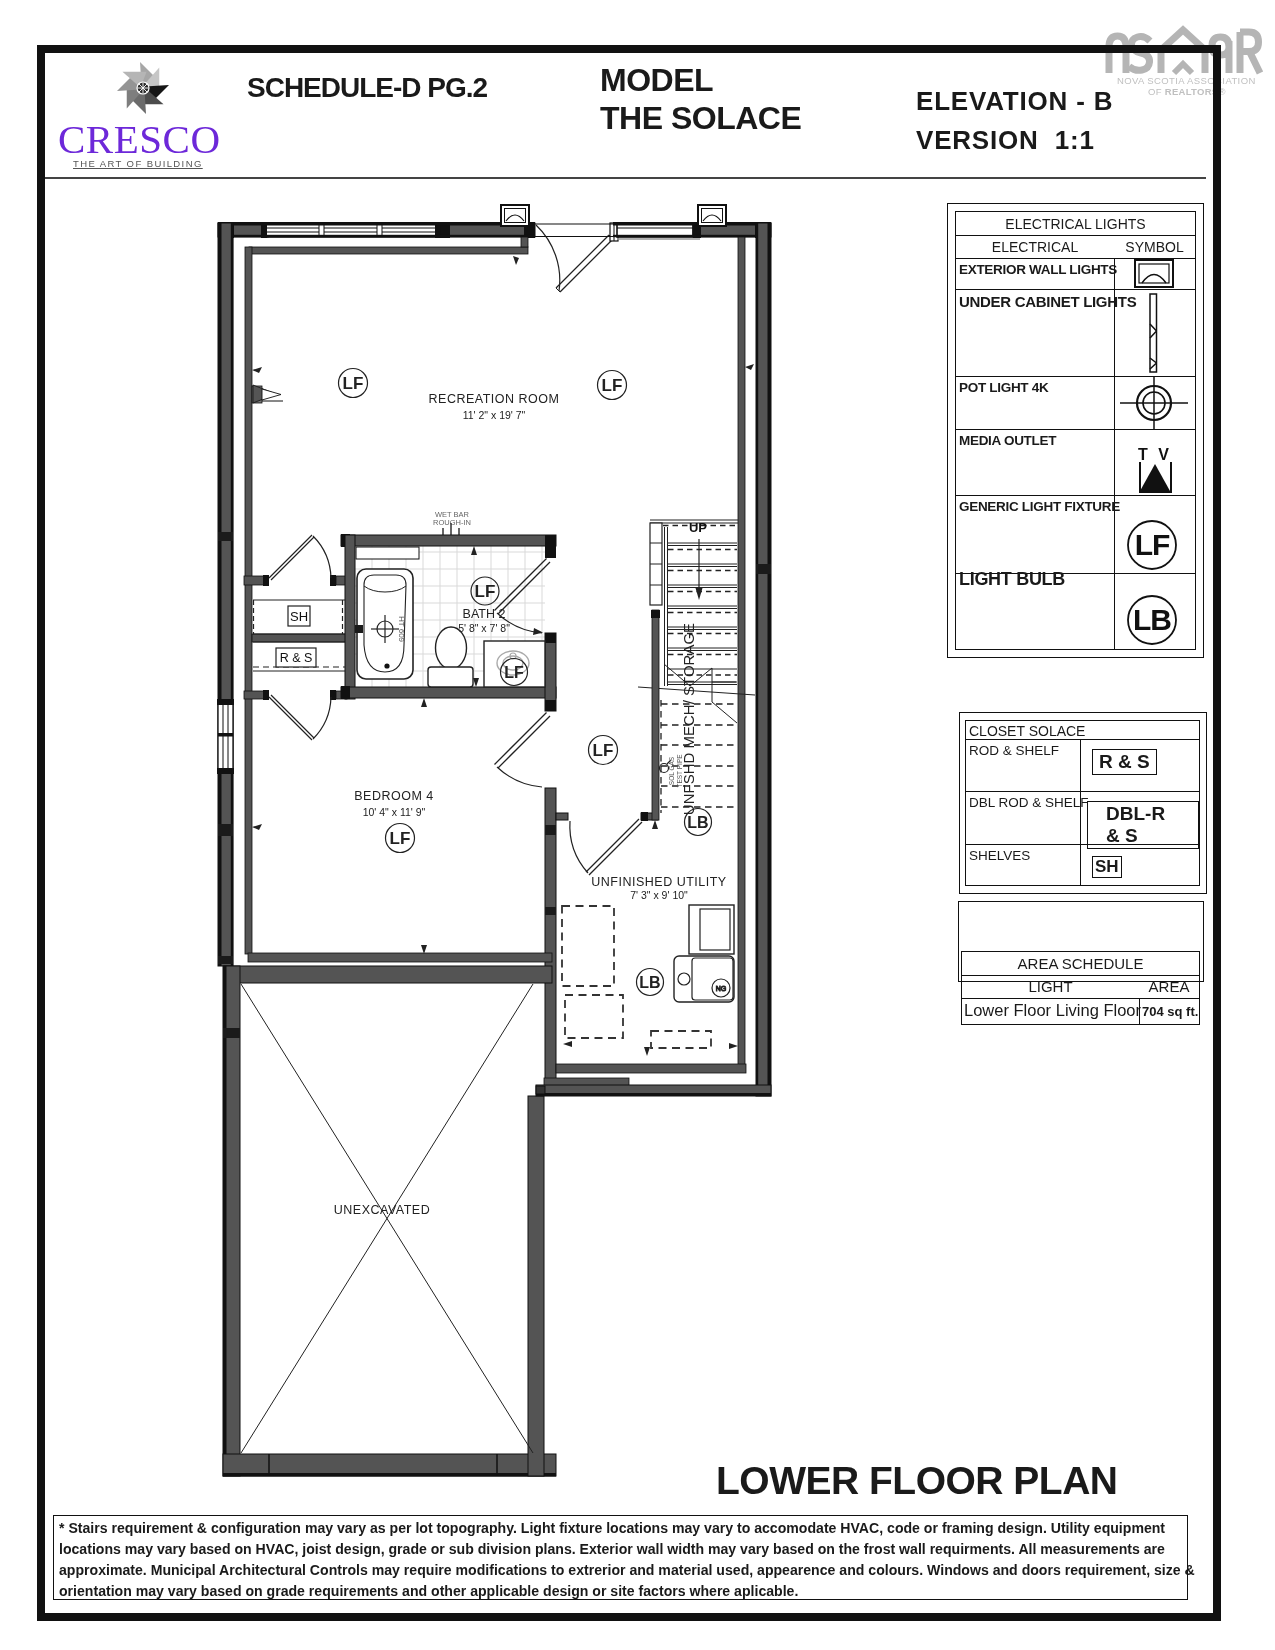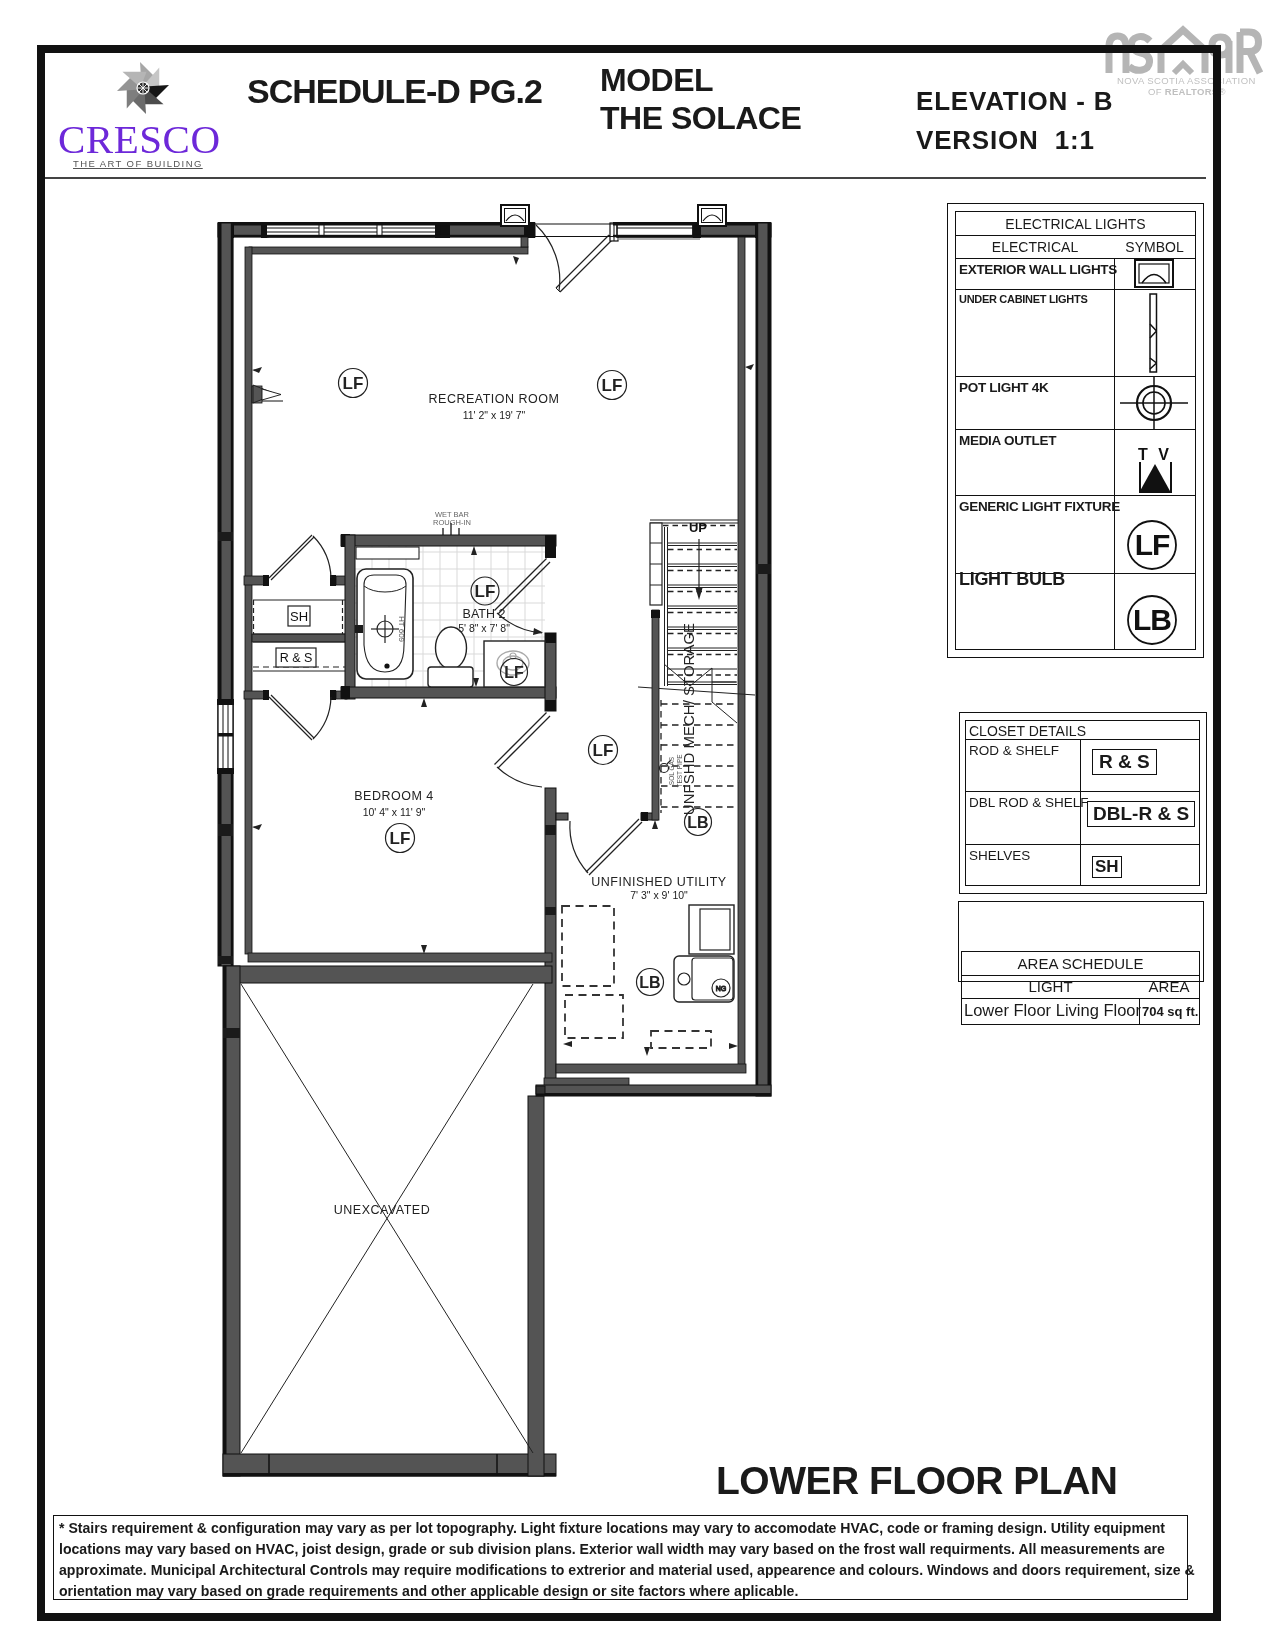--- a/index.html
+++ b/index.html
@@ -65,36 +65,36 @@
     <line x1="-4" y1="-4" x2="4" y2="4"></line>
         <line x1="-4" y1="4" x2="4" y2="-4"></line>
   </g>
 </svg>
 </div>
 
 <div class="abs" style="left:58px;top:115px;width:200px;font-family:'Liberation Serif',serif;font-size:41px;color:#6d28d9;letter-spacing:0.5px;">CRESCO</div>
 
 <div class="abs" style="left:73px;top:158px;width:200px;font-size:9.5px;color:#555;letter-spacing:1.4px;text-decoration:underline;">THE ART OF BUILDING</div>
 
-<div class="abs" style="left:247px;top:72px;font-size:34px;font-weight:bold;letter-spacing:-1px;text-align:right;">SCHEDULE-D PG.2</div>
+<div class="abs" style="left:247px;top:72px;font-size:28px;font-weight:bold;letter-spacing:-1px;text-align:right;">SCHEDULE-D PG.2</div>
 
 <div class="abs" style="left:600px;top:61px;font-size:32px;font-weight:bold;line-height:38px;letter-spacing:-0.5px;">MODEL<br>THE SOLACE</div>
 
 <div class="abs" style="left:916px;top:82px;font-size:26px;font-weight:bold;line-height:39px;letter-spacing:0.8px;">ELEVATION - B<br>VERSION&nbsp;&nbsp;1:1</div>
 
 <div class="abs" style="left:947px;top:203px;width:255px;height:453px;border:1.5px solid #111;"></div>
 <div class="abs" style="left:955px;top:211px;width:239px;height:437px;border:1.5px solid #111;font-size:14px;">
   <div class="abs" style="left:0;top:0;width:100%;height:23px;text-align:center;line-height:24px;border-bottom:1.5px solid #111;">ELECTRICAL LIGHTS</div>
   <div class="abs" style="left:0;top:23px;width:158px;height:23px;text-align:center;line-height:24px;">ELECTRICAL</div>
   <div class="abs" style="left:158px;top:23px;width:81px;height:23px;text-align:center;line-height:24px;">SYMBOL</div>
   <div class="abs" style="left:158px;top:46px;width:0;height:391px;border-left:1.5px solid #111;"></div>
   <div class="abs" style="left:0;top:46px;width:100%;height:0;border-top:1.5px solid #111;"></div>
   <div class="abs" style="left:3px;top:50px;font-weight:bold;font-size:13.5px;letter-spacing:-0.3px;">EXTERIOR WALL LIGHTS</div>
   <div class="abs" style="left:0;top:77px;width:100%;height:0;border-top:1.5px solid #111;"></div>
-  <div class="abs" style="left:3px;top:81px;font-weight:bold;font-size:11px;letter-spacing:-0.3px;">UNDER CABINET LIGHTS</div>
+  <div class="abs" style="left:3px;top:81px;font-weight:bold;font-size:15px;letter-spacing:-0.3px;">UNDER CABINET LIGHTS</div>
   <div class="abs" style="left:0;top:164px;width:100%;height:0;border-top:1.5px solid #111;"></div>
   <div class="abs" style="left:3px;top:168px;font-weight:bold;font-size:13.5px;letter-spacing:-0.3px;">POT LIGHT 4K</div>
   <div class="abs" style="left:0;top:217px;width:100%;height:0;border-top:1.5px solid #111;"></div>
   <div class="abs" style="left:3px;top:221px;font-weight:bold;font-size:13.5px;letter-spacing:-0.3px;">MEDIA OUTLET</div>
   <div class="abs" style="left:0;top:283px;width:100%;height:0;border-top:1.5px solid #111;"></div>
   <div class="abs" style="left:3px;top:287px;font-weight:bold;font-size:13.5px;letter-spacing:-0.3px;">GENERIC LIGHT FIXTURE</div>
   <div class="abs" style="left:0;top:361px;width:100%;height:0;border-top:1.5px solid #111;"></div>
   <div class="abs" style="left:3px;top:357px;font-weight:bold;font-size:18px;letter-spacing:-0.3px;">LIGHT BULB</div>
 </div>
 
@@ -132,30 +132,30 @@
 
   <g>
     <circle cx="197" cy="409" r="24" fill="none" stroke="#111" stroke-width="1.8"></circle>
     <text x="197" y="419" font-size="30" font-weight="bold" text-anchor="middle" fill="#111" letter-spacing="-1">LB</text>
   </g>
 </svg>
 </div>
 
 <div class="abs" style="left:959px;top:712px;width:246px;height:180px;border:1.5px solid #111;"></div>
 <div class="abs" style="left:965px;top:720px;width:233px;height:164px;border:1.5px solid #111;font-size:13.5px;">
-  <div class="abs" style="left:3px;top:2px;font-size:14px;">CLOSET DETAILS</div>
+  <div class="abs" style="left:3px;top:2px;font-size:14px;">CLOSET SOLACE</div>
   <div class="abs" style="left:0;top:18px;width:100%;height:0;border-top:1.5px solid #111;"></div>
   <div class="abs" style="left:3px;top:22px;text-align:center;">ROD &amp; SHELF</div>
   <div class="abs" style="left:0;top:70px;width:100%;height:0;border-top:1.5px solid #111;"></div>
   <div class="abs" style="left:3px;top:74px;">DBL ROD &amp; SHELF</div>
   <div class="abs" style="left:0;top:123px;width:100%;height:0;border-top:1.5px solid #111;"></div>
   <div class="abs" style="left:3px;top:127px;">SHELVES</div>
   <div class="abs" style="left:114px;top:18px;width:0;height:146px;border-left:1.5px solid #111;"></div>
   <div class="abs" style="left:126px;top:28px;border:1.5px solid #111;padding:1px 6px;font-size:19px;font-weight:bold;">R &amp; S</div>
-  <div class="abs" style="left:121px;top:80px;border:1.5px solid #111;padding:1px 5px;font-size:19px;font-weight:bold;">DBL-R &amp; S</div>
+  <div class="abs" style="left:121px;top:80px;border:1.5px solid #111;padding:1px 18px;font-size:19px;font-weight:bold;">DBL-R &amp; S</div>
   <div class="abs" style="left:126px;top:135px;border:1.5px solid #111;padding:0px 2px;font-size:17px;font-weight:bold;">SH</div>
 </div>
 
 <div class="abs" style="left:958px;top:901px;width:244px;height:79px;border:1.5px solid #111;"></div>
 <div class="abs" style="left:961px;top:904px;width:237px;height:72px;border:1.5px solid #111;font-size:15px;margin-top:47px;">
   <div class="abs" style="left:0;top:0px;width:100%;text-align:center;line-height:23px;">AREA SCHEDULE</div>
   <div class="abs" style="left:0;top:23px;width:100%;height:0;border-top:1.5px solid #111;"></div>
   <div class="abs" style="left:0;top:23px;width:177px;text-align:center;line-height:23px;">LIGHT</div>
   <div class="abs" style="left:177px;top:23px;width:60px;text-align:center;line-height:23px;">AREA</div>
   <div class="abs" style="left:0;top:46px;width:100%;height:0;border-top:1.5px solid #111;"></div>

